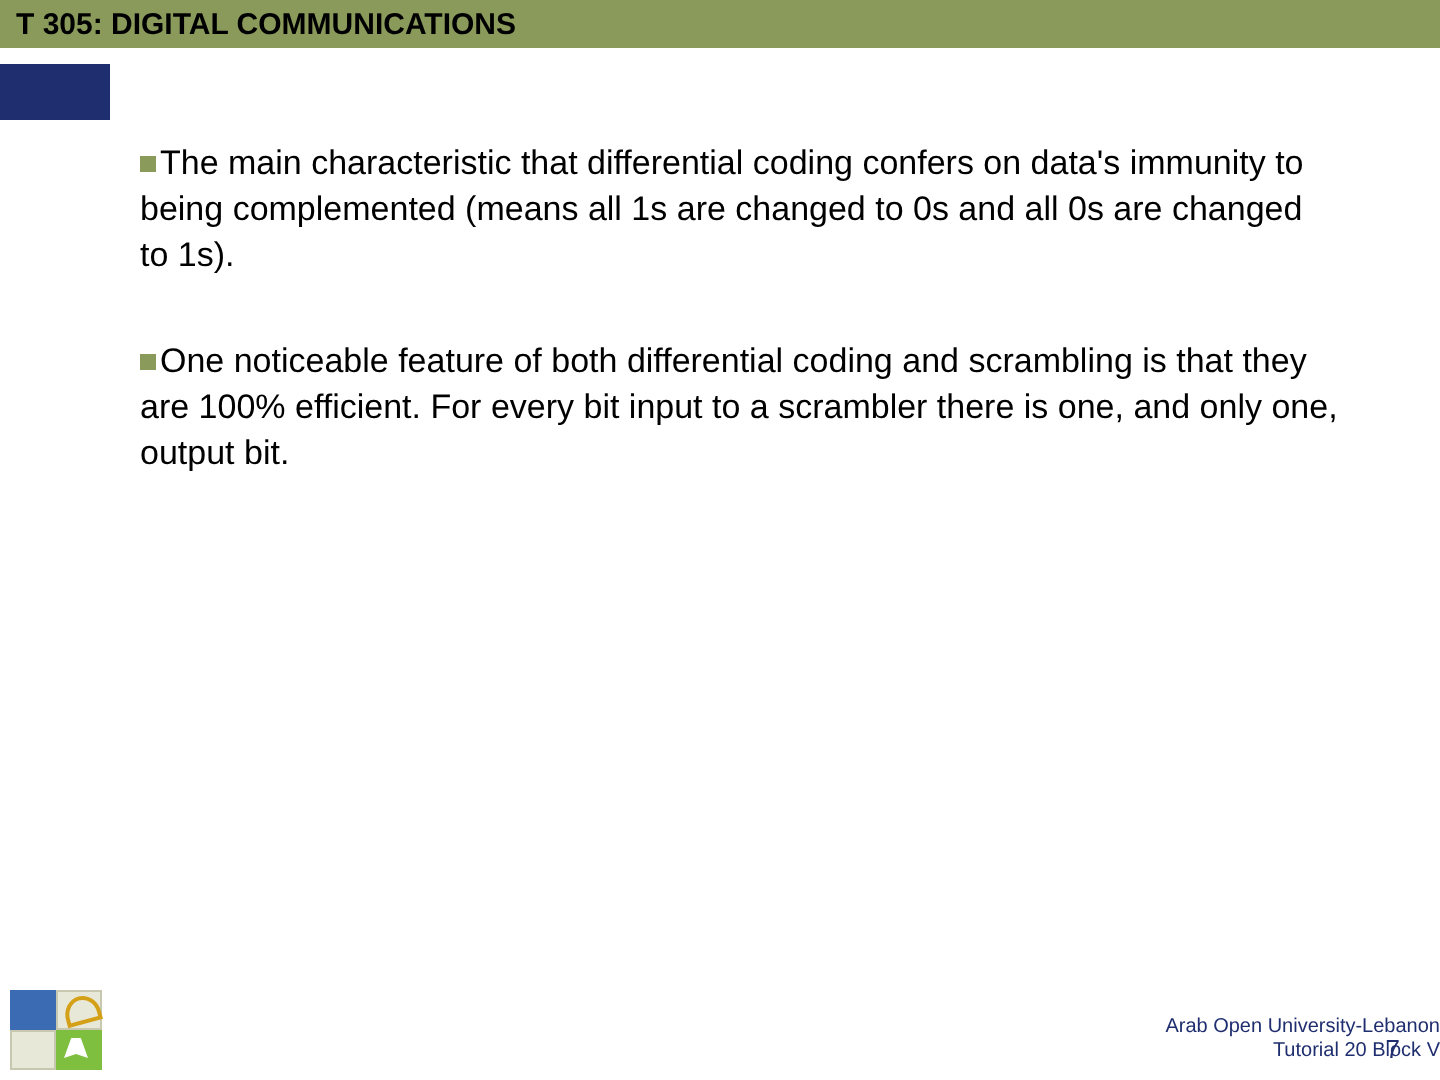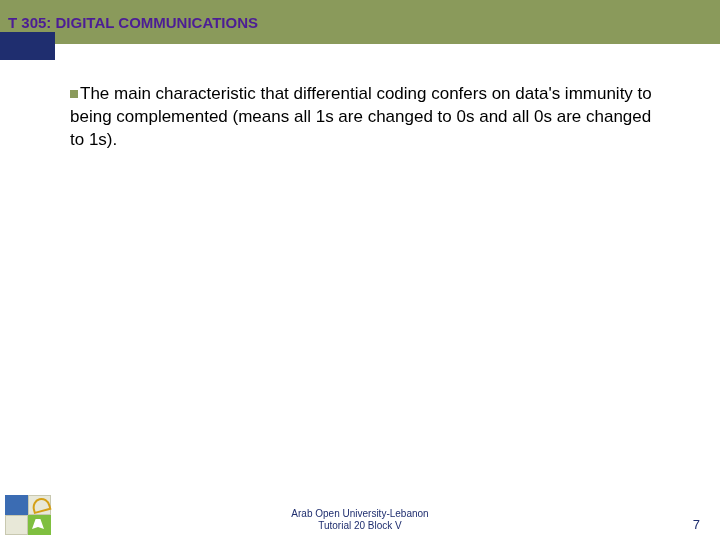--- a/index.html
+++ b/index.html
@@ -7,23 +7,23 @@
     padding: 0;
     width: 720px;
     height: 540px;
     font-family: Verdana, Geneva, sans-serif;
     background: #ffffff;
     overflow: hidden;
     position: relative;
   }
   .header-bar {
     width: 100%;
-    height: 44px;
+    height: 24px;
     background: #8a9a5b;
-    color: #4c1d95;
+    color: #000000;
     font-weight: bold;
     font-size: 15px;
     display: flex;
     align-items: center;
     padding-left: 8px;
     box-sizing: border-box;
   }
   .left-accent {
     position: absolute;
     top: 32px;
@@ -44,37 +44,37 @@
   .topic-title {
     font-size: 23px;
     font-weight: bold;
     text-decoration: underline;
     margin: 0 0 28px 0;
     color: #000;
   }
   .bullet-para {
     font-size: 17px;
     line-height: 1.35;
-    margin: 16px 0 30px 0;
+    margin: 4px 0 30px 0;
     color: #000;
   }
   .bullet-mark {
     display: inline-block;
     width: 8px;
     height: 8px;
     background: #8a9a5b;
     margin-right: 2px;
     vertical-align: 1px;
   }
   .footer-center {
     position: absolute;
     bottom: 8px;
     left: 0;
     right: 0;
-    text-align: center;
+    text-align: right;
     font-size: 10px;
     color: #1f2e6f;
     line-height: 1.2;
   }
   .page-num {
     position: absolute;
     bottom: 8px;
     right: 20px;
     font-size: 13px;
     color: #1f2e6f;
@@ -120,20 +120,23 @@
 
 <div class="left-accent"></div>
 
 <div class="content">
 
   <p class="bullet-para">
     <span class="bullet-mark"></span><span>The main characteristic that differential coding confers on data's immunity to being complemented (means all 1s are changed to 0s and all 0s are changed to 1s).</span>
   </p>
 
 
+  <p class="bullet-para">
+    <span class="bullet-mark"></span><span>One noticeable feature of both differential coding and scrambling is that they are 100% efficient. For every bit input to a scrambler there is one, and only one, output bit.</span>
+  </p>
 </div>
 
 <div class="logo">
   <div class="q q1"></div>
   <div class="q q2"></div>
   <div class="q q3"></div>
   <div class="q q4"></div>
 </div>
 
 <div class="footer-center">

